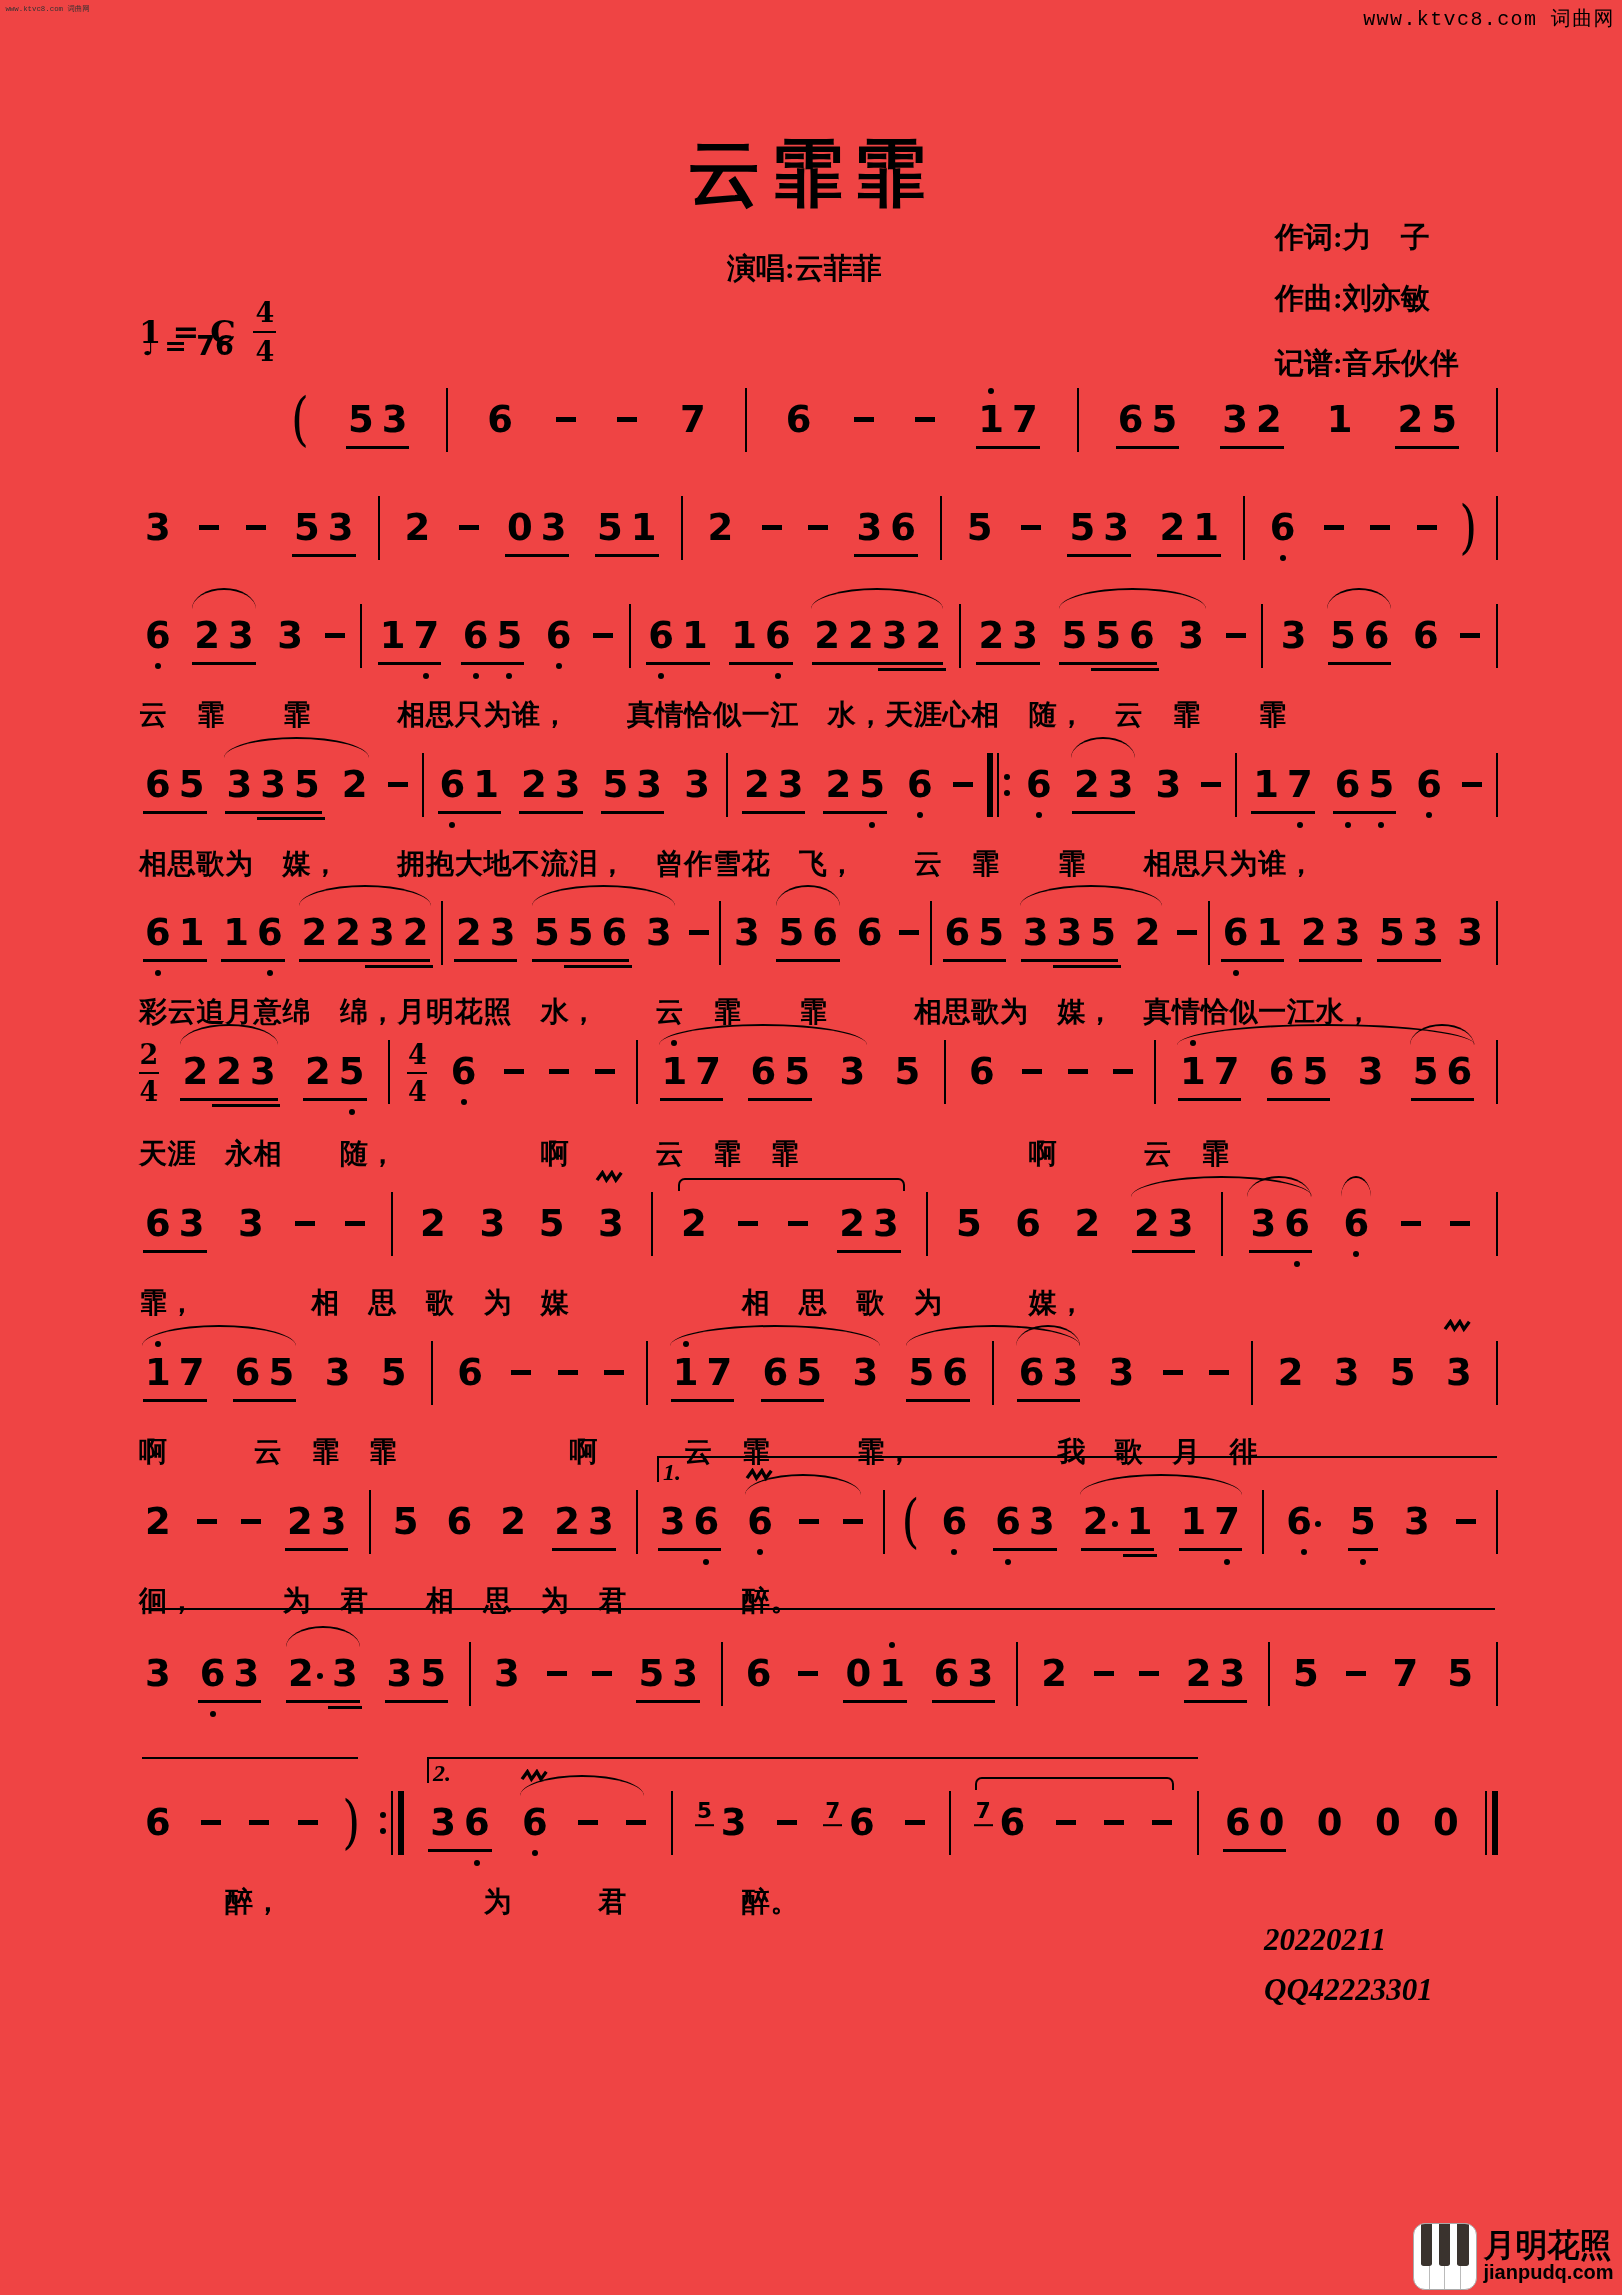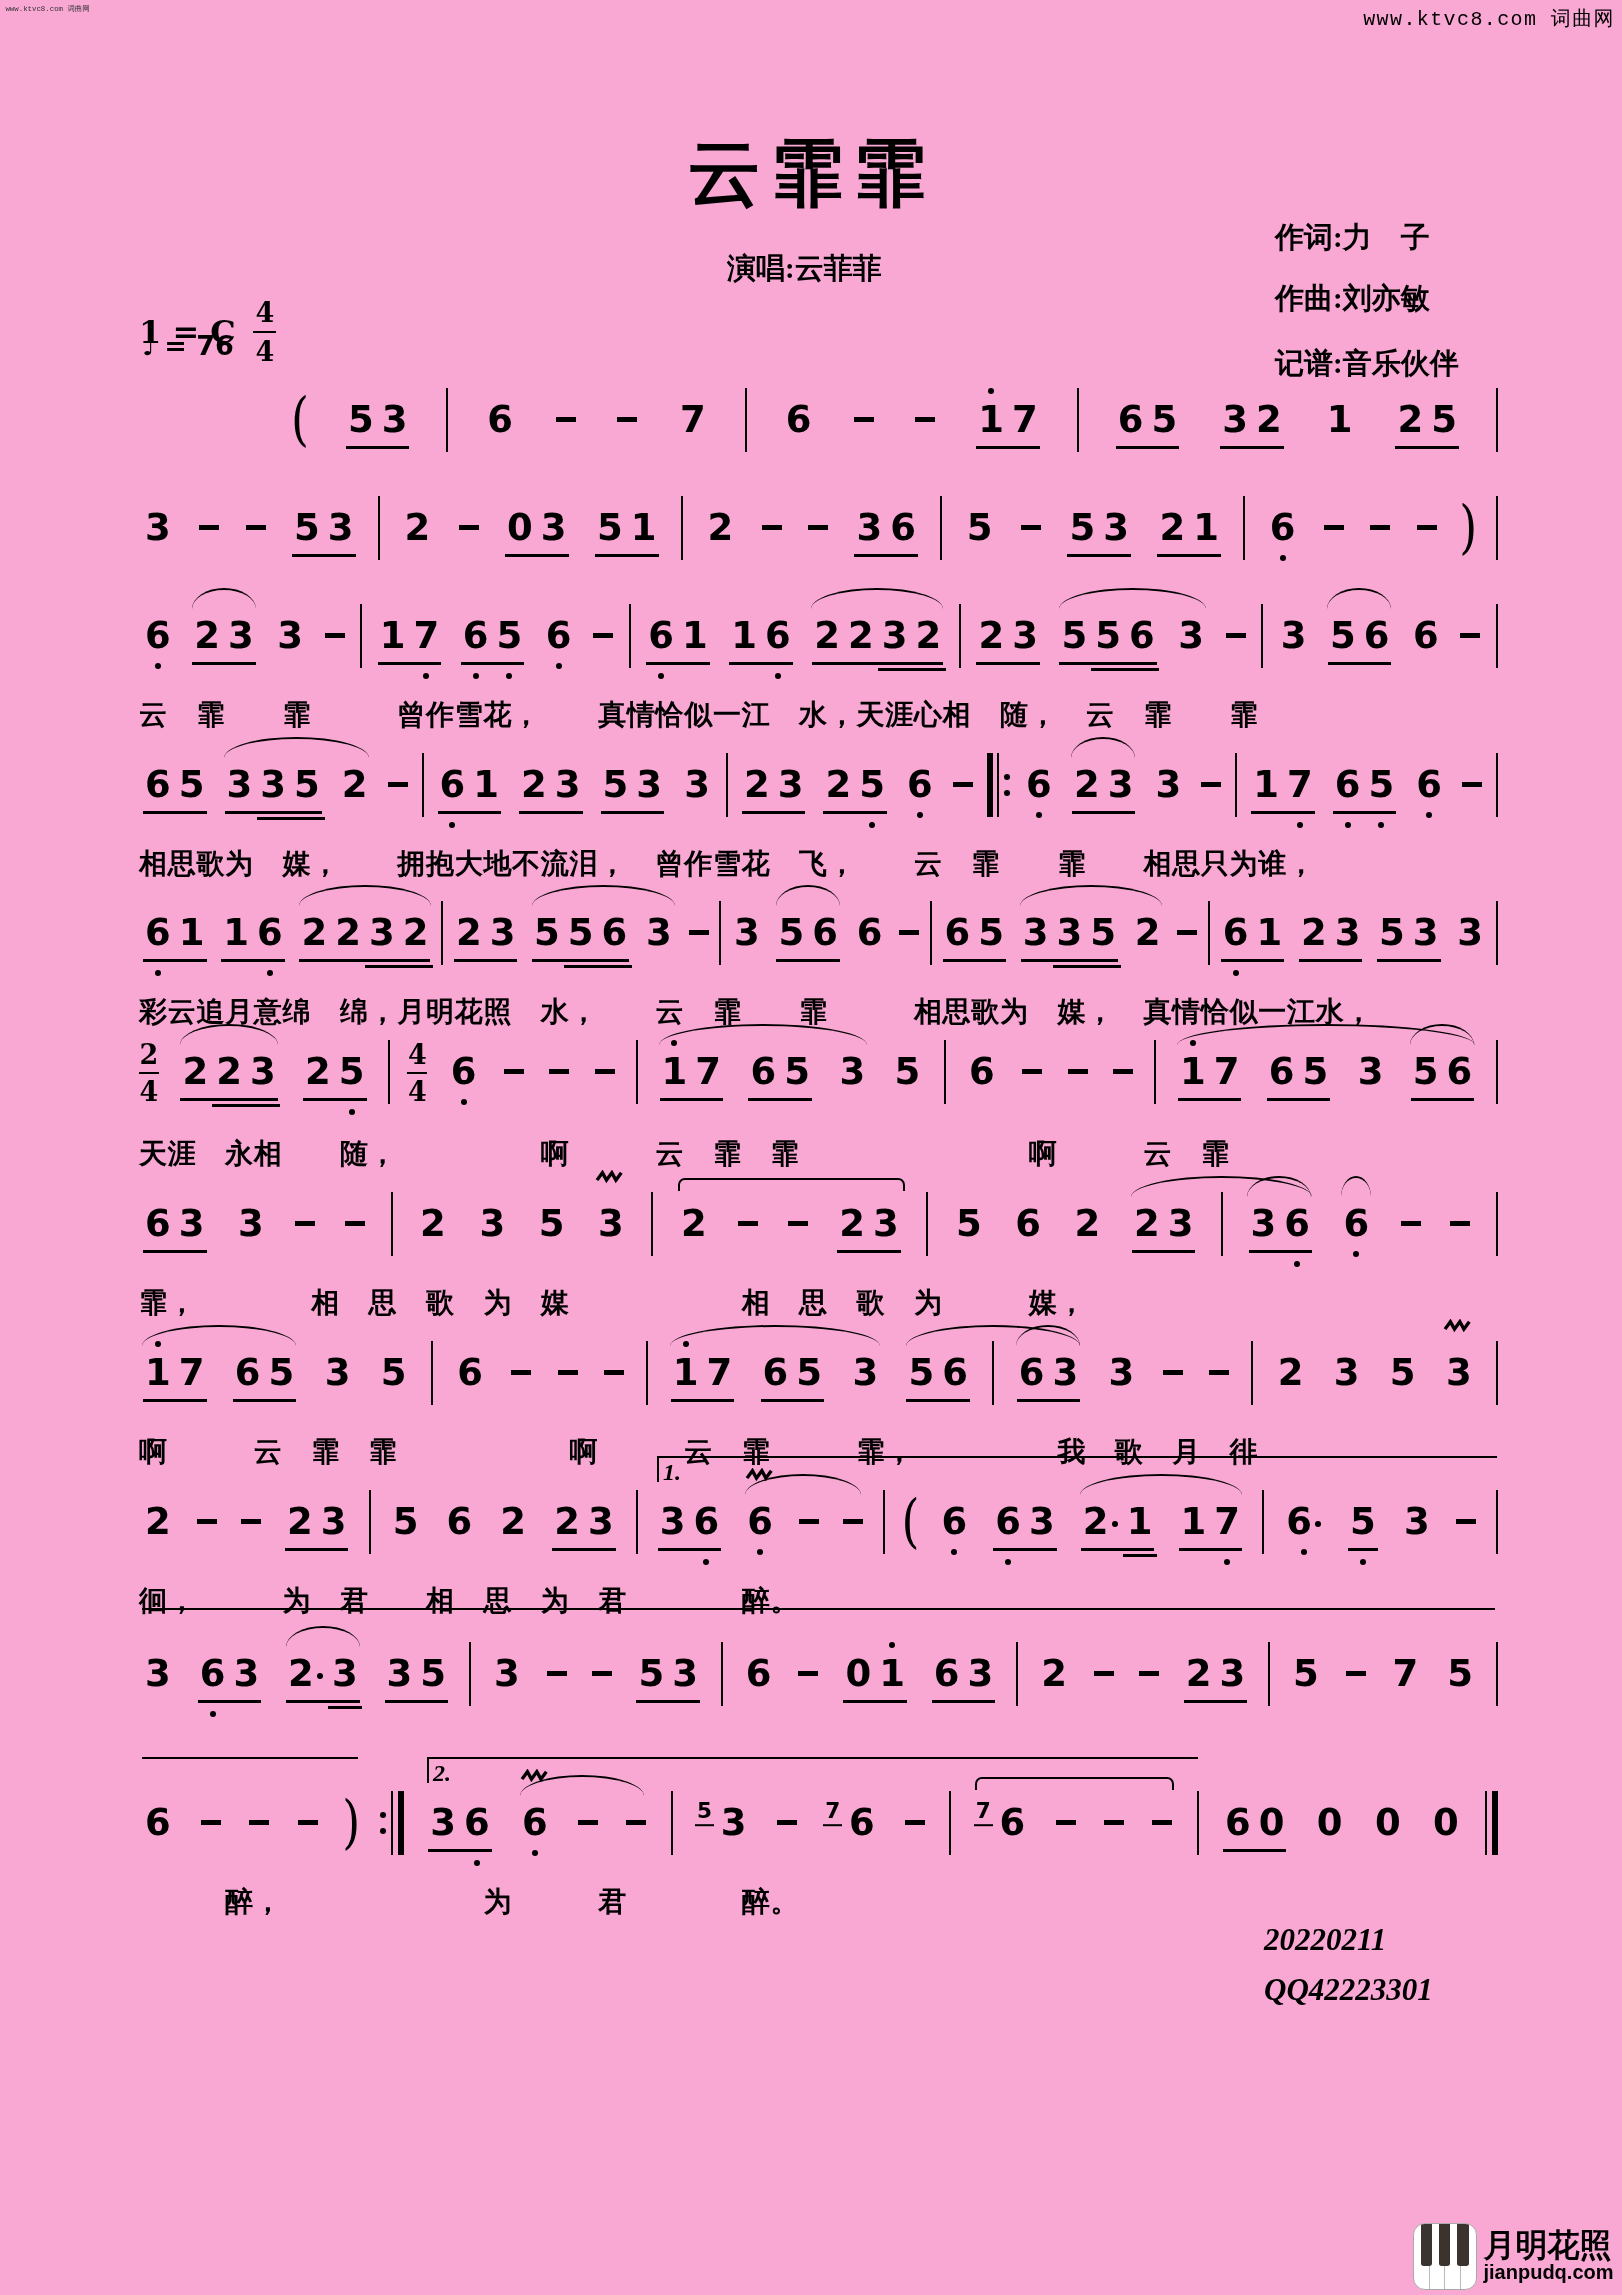--- a/index.html
+++ b/index.html
@@ -1,16 +1,16 @@
 <!DOCTYPE html>
 <html style="font-size:10.8px"><head>
 <meta charset="utf-8">
 <style>
   html,body{margin:0;padding:0;background:#fff;}
-  .page{position:relative;width:1623px;height:2295px;background:#f9a8d4;color:#000;
+  .page{position:relative;width:1623px;height:2295px;background:#ef4444;color:#000;
         font-family:"Liberation Serif",serif;overflow:hidden;}
   .wm{position:absolute;left:5.4px;top:4px;font:7.4px "Liberation Mono",monospace;color:#333;}
   .site{position:absolute;right:8px;top:5.4px;font:20px "Liberation Mono",monospace;letter-spacing:1.4px;color:#000;}
   .title{position:absolute;left:0;right:0;top:125px;text-align:center;
          font-size:73px;font-weight:900;letter-spacing:9.5px;font-family:"Liberation Serif",serif;}
   .singer{position:absolute;left:727px;top:249px;font-size:29px;font-weight:700;}
   .credit{position:absolute;left:1275px;font-size:29px;font-weight:700;white-space:pre;}
   .c1{top:218px}.c2{top:279px}.c3{top:344px}
   .keysig{position:absolute;left:139px;top:265px;display:flex;align-items:center;gap:17.6px;
           font-family:"DejaVu Sans",sans-serif;margin-top:32px;}
@@ -309,21 +309,21 @@
           </div>
           <div class="dash">
             <i></i>
           </div>
           <div class="bar"></div>
           <div class="arc" style="left: 53px; width: 64px;"></div>
           <div class="arc" style="left: 672px; width: 132px;"></div>
           <div class="arc" style="left: 920px; width: 147px;"></div>
           <div class="arc" style="left: 1188px; width: 64px;"></div>
         </div>
-        <div class="lyrics">云　霏　　霏　　　曾作雪花，　　真情恰似一江　水，天涯心相　随，　云　霏　　霏</div>
+        <div class="lyrics">云　霏　　霏　　　相思只为谁，　　真情恰似一江　水，天涯心相　随，　云　霏　　霏</div>
       </div>
     <div class="sys" style="top:761px">
         <div class="notes">
           <div class="grp u1">
             <span class="note">6</span>
             <span class="note">5</span>
             <div class="ul"></div>
           </div>
           <div class="grp u1">
             <span class="note">3</span>

